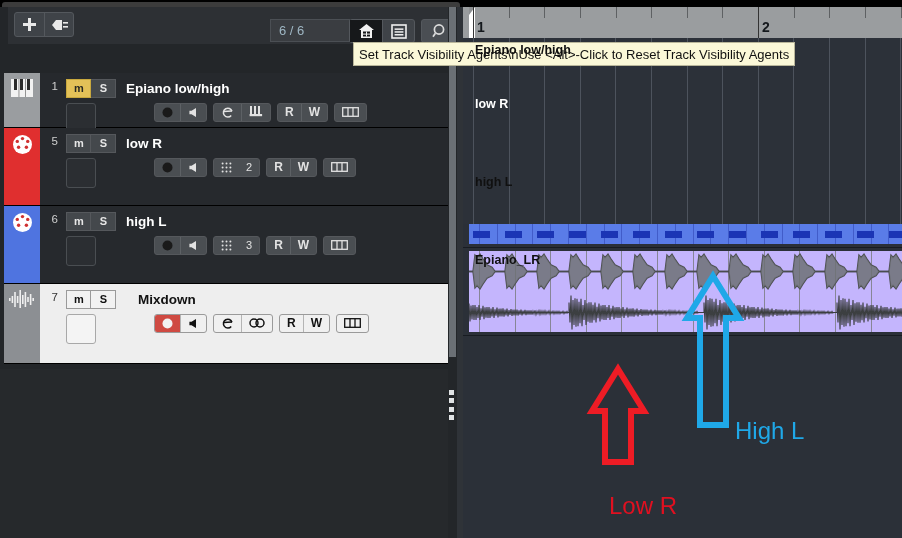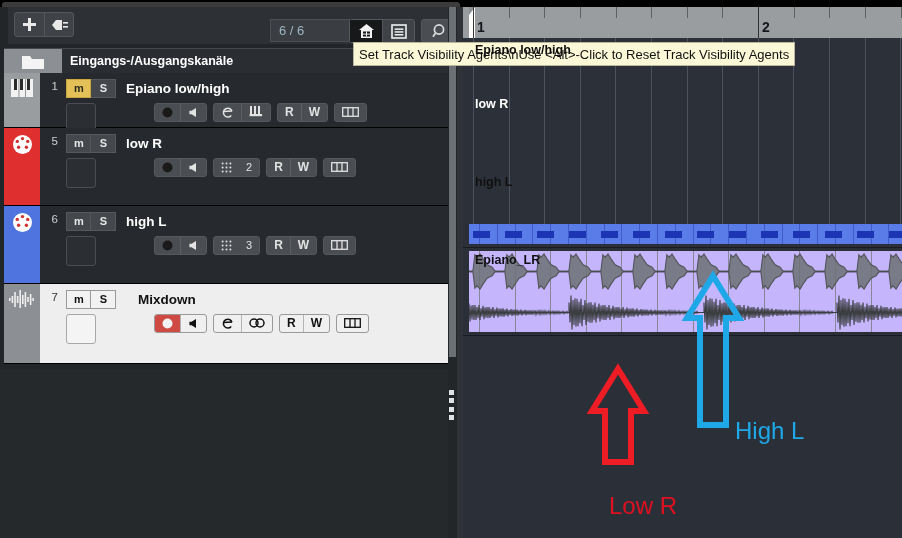--- a/index.html
+++ b/index.html
@@ -155,28 +155,20 @@
       <div class="tb-group" id="grp-search">
         <div class="tb-btn">
           <svg width="16" height="16" viewBox="0 0 16 16">
             <circle cx="7" cy="6.5" r="4.6" fill="none" stroke="#dcdcdc" stroke-width="1.7"></circle>
             <line x1="3.4" y1="10.2" x2="1" y2="13.8" stroke="#dcdcdc" stroke-width="1.7"></line>
           </svg>
         </div>
       </div>
     </div>
 
-    <div class="folderrow">
-      <div class="fico">
-        <svg width="24" height="17" viewBox="0 0 24 17">
-            <path d="M1 3 L9 3 L11 6 L23 6 L23 16 L1 16 Z" fill="#f4f4f4"></path>
-          </svg>
-      </div>
-      <div class="ftxt">Eingangs-/Ausgangskanäle</div>
-    </div>
 
     <div class="tracklist" id="tracklist">
         <div class="track dark" style="height: 55px;">
           <div class="tk-color" style="background: rgb(154, 157, 160); height: 54px;">
             <span><svg width="22" height="18" viewBox="0 0 22 18">
                 <rect x="0" y="0" width="22" height="18" fill="#f2f2f2"></rect>
                 <rect x="3" y="0" width="3" height="11" fill="#2a2a2a"></rect>
                 <rect x="9" y="0" width="3" height="11" fill="#2a2a2a"></rect>
                 <rect x="16" y="0" width="3" height="11" fill="#2a2a2a"></rect>
                 <rect x="7.5" y="0" width="0.9" height="18" fill="#8a8a8a"></rect>

